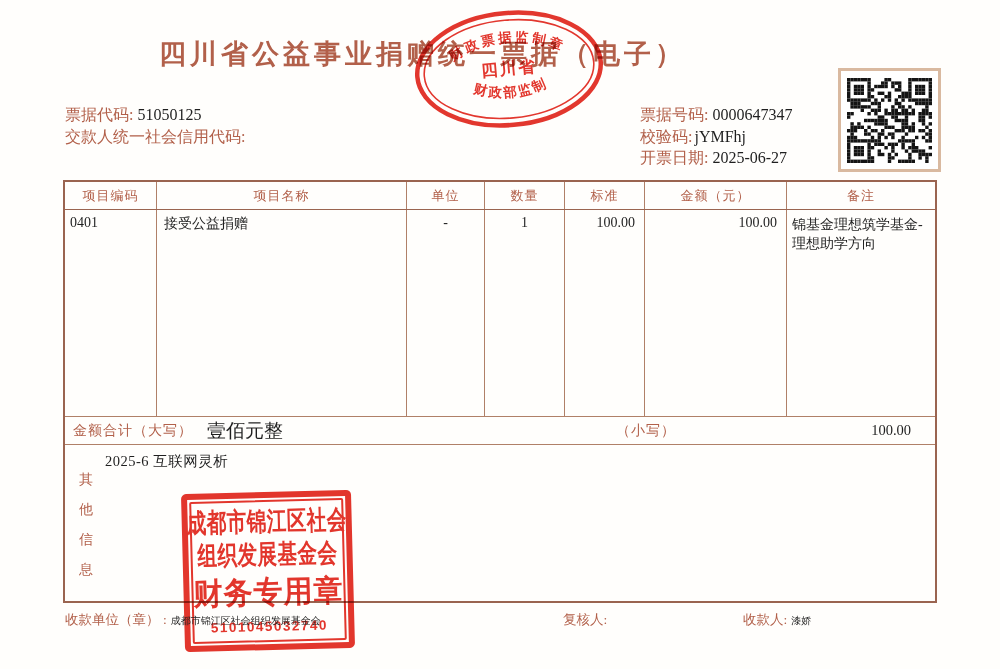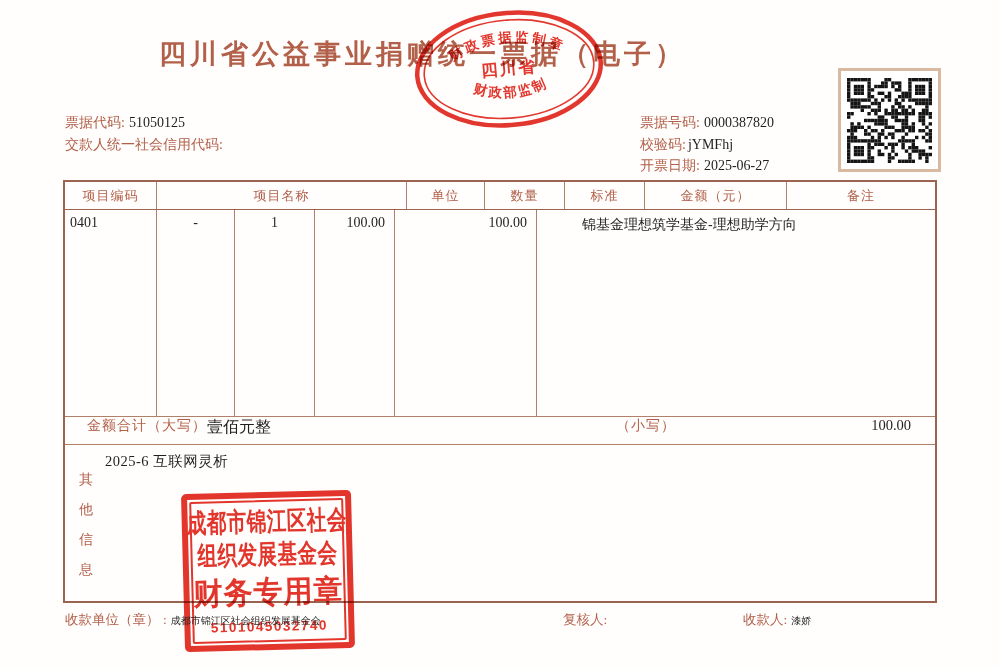--- a/index.html
+++ b/index.html
@@ -22,21 +22,21 @@
 
   
   .oval-stamp{position:absolute;left:412px;top:8px;width:195px;height:122px;
     transform:rotate(-5deg);mix-blend-mode:multiply;opacity:.92;}
 
   
   .qr-frame{position:absolute;left:838px;top:68px;width:103px;height:104px;
     border:3px solid var(--qr-frame-tan);background:#fff;display:flex;align-items:center;justify-content:center;}
 
   
-  .meta{position:absolute;top:112px;font-size:14px;line-height:21.5px;white-space:nowrap;}
+  .meta{position:absolute;top:104px;font-size:16px;line-height:21.5px;white-space:nowrap;}
   .meta-left{left:65px;}
   .meta-right{left:640px;}
   .lbl{color:var(--accent);}
   .val{color:var(--text-black);margin-left:4px;}
   .val-gap{margin-left:2px;}
 
   
   .grid{position:absolute;left:63px;top:180px;width:874px;height:423px;
     border:2px solid var(--table-border);display:flex;flex-direction:column;background:transparent;}
   .t-row{display:flex;}
@@ -45,27 +45,27 @@
   .cell{border-right:1px solid var(--table-border-light);overflow:hidden;}
   .cell:last-child{border-right:none;}
   .c0{width:92px;}.c1{width:250px;}.c2{width:78px;}.c3{width:80px;}.c4{width:80px;}.c5{width:142px;}.c6{flex:1;}
   .hcell{display:flex;align-items:center;justify-content:center;
     color:var(--accent);font-size:13px;letter-spacing:1px;}
   .bcell{font-size:14px;padding-top:5px;}
   .al{text-align:left;padding-left:5px;}
   .al2{text-align:left;padding-left:7px;}
   .ac{text-align:center;}
   .ar{text-align:right;padding-right:9px;}
-  .remark{line-height:19px;margin-left:40px;}
+  .remark{line-height:19px;}
 
   
   .t-row-totals{height:28px;border-bottom:1px solid var(--table-border-light);
-    position:relative;font-size:14px;padding-left:14px;}
+    position:relative;align-items:center;font-size:14px;}
   .totals-label{color:var(--accent);padding-left:8px;letter-spacing:1px;}
-  .totals-words{font-size:16px;}
+  .totals-words{margin-left:14px;font-size:19px;}
   .totals-small-label{position:absolute;left:540px;color:var(--accent);letter-spacing:1px;margin-left:11px;}
   .totals-figures{position:absolute;right:24px;font-size:14.5px;}
 
   
   .t-row-other{flex:1;position:relative;}
   .vlabel{position:absolute;left:14px;top:26px;display:flex;flex-direction:column;
     gap:12px;color:var(--accent);font-size:14px;}
   .other-content{position:absolute;left:40px;top:7px;font-size:14.5px;letter-spacing:.5px;}
 
   
@@ -443,21 +443,21 @@
     <div>
       <span class="lbl">票据代码:</span><span class="val">51050125</span>
     </div>
     <div>
       <span class="lbl">交款人统一社会信用代码:</span><span class="val"></span>
     </div>
   </div>
 
   <div class="meta meta-right">
     <div>
-      <span class="lbl">票据号码:</span><span class="val">0000387820</span>
+      <span class="lbl">票据号码:</span><span class="val">0000647347</span>
     </div>
     <div>
       <span class="lbl">校验码:</span><span class="val val-gap">jYMFhj</span>
     </div>
     <div>
       <span class="lbl">开票日期:</span><span class="val">2025-06-27</span>
     </div>
   </div>
 
   <div class="grid">
@@ -467,20 +467,21 @@
       <div class="cell c1 hcell">项目名称</div>
       <div class="cell c2 hcell">单位</div>
       <div class="cell c3 hcell">数量</div>
       <div class="cell c4 hcell">标准</div>
       <div class="cell c5 hcell">金额（元）</div>
       <div class="cell c6 hcell">备注</div>
     </div>
 
     <div class="t-row t-row-body">
       <div class="cell c0 bcell al">0401</div>
+      <div class="cell c1 bcell al2">接受公益捐赠</div>
       <div class="cell c2 bcell ac">-</div>
       <div class="cell c3 bcell ac">1</div>
       <div class="cell c4 bcell ar">100.00</div>
       <div class="cell c5 bcell ar">100.00</div>
       <div class="cell c6 bcell al remark">锦基金理想筑学基金-理想助学方向</div>
     </div>
 
     <div class="t-row t-row-totals">
       <span class="totals-label">金额合计（大写）</span>
       <span class="totals-words">壹佰元整</span>

